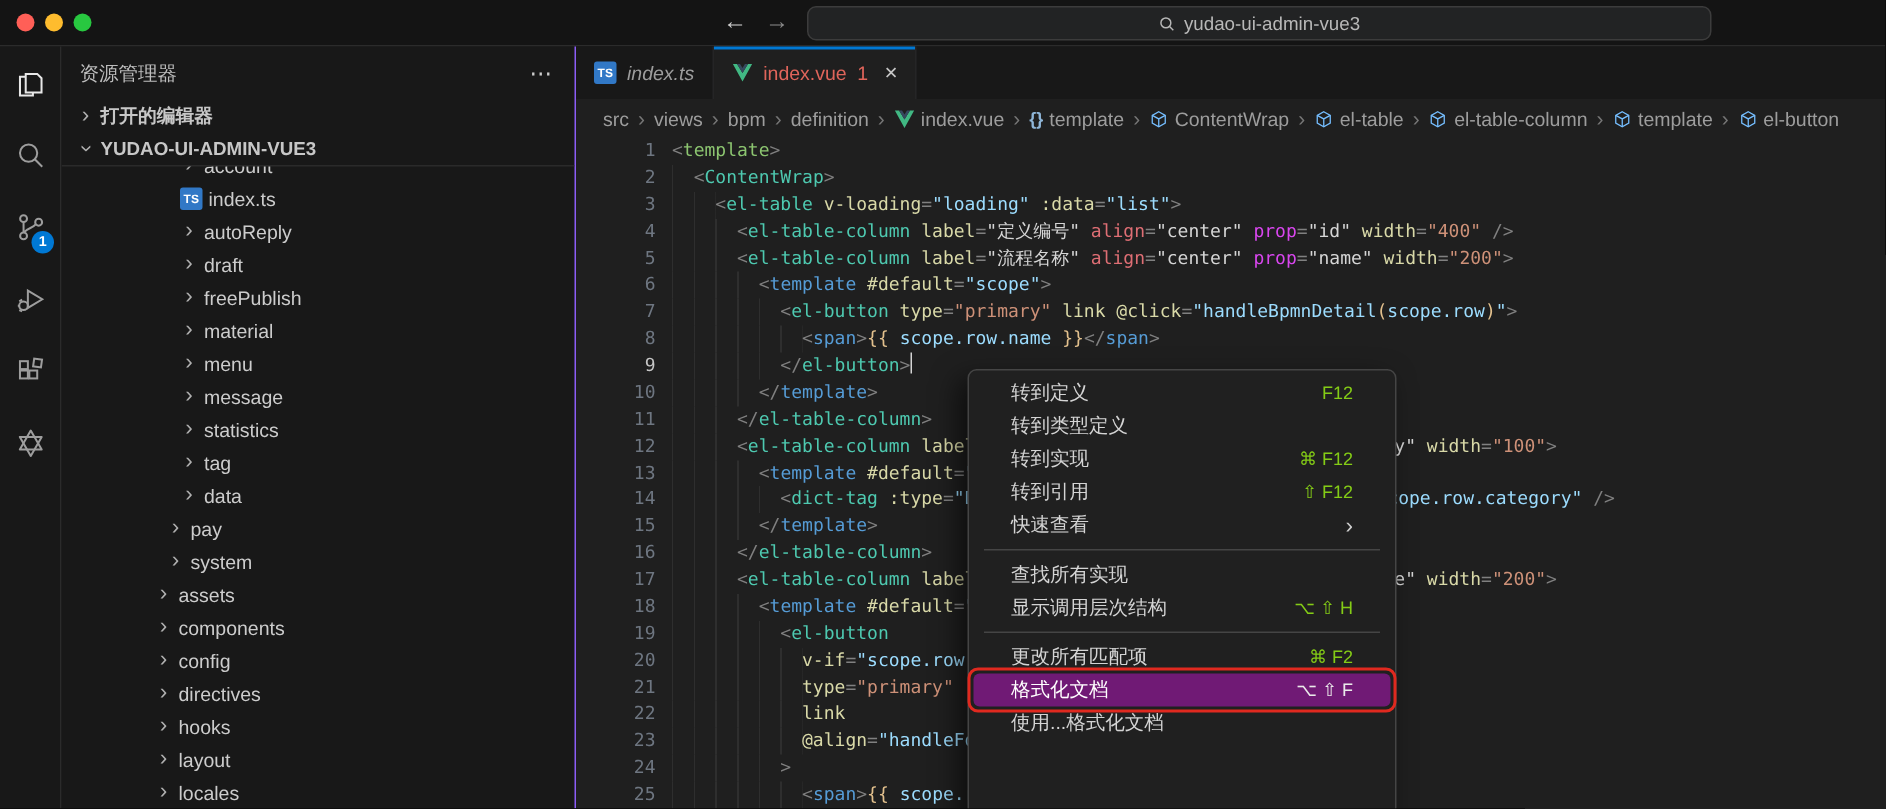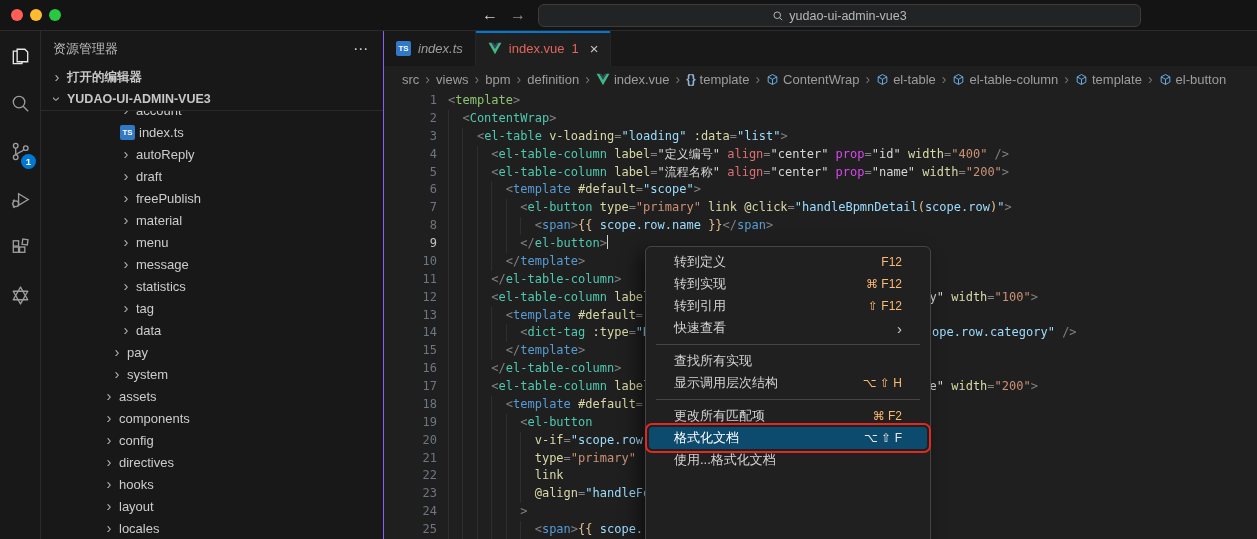--- a/index.html
+++ b/index.html
@@ -57,21 +57,21 @@
   .caret{display:inline-block;width:1.5px;height:14px;background:#d4d4d4;vertical-align:-2px;}
   .tk-p{color:#808080}.tk-ct{color:#4EC9B0}.tk-nt{color:#569CD6}.tk-rt{color:#8CC570}
   .tk-at{color:#D9D9A8}.tk-ar{color:#DE6E74}.tk-ab{color:#d946ef}
   .tk-s{color:#D6D6D6}.tk-so{color:#CE9178}.tk-e{color:#9CDCFE}.tk-g{color:#E2C08D}
   .ln.cur{color:#c6c6c6;}
   
   .ctx{position:absolute;left:645px;top:246px;width:286px;height:340px;background:#202020;border:1px solid #454545;
        border-radius:6px 6px 0 0;box-shadow:-6px 6px 18px rgba(0,0,0,.55);padding-top:4px;box-sizing:border-box;z-index:10;}
   .mi{position:relative;height:22px;margin:0 3px;padding:0 25px 0 25px;display:flex;align-items:center;
       font-size:13px;color:#d4d4d4;border-radius:4px;}
-  .mi .sc{margin-left:auto;color:#fdba74;font-size:12px;}
+  .mi .sc{margin-left:auto;color:#84cc16;font-size:12px;}
   .mi .sub{margin-left:auto;color:#cfcfcf;font-size:15px;}
   .mi.hl{color:#ffffff;}
   .mi.hl .sc{color:#eaeaea;}
   .msep{height:1px;background:#454545;margin:5px 10px;}
   .annot{position:absolute;left:-4px;right:-4px;top:-4px;bottom:-4px;border:2.5px solid;border-radius:7px;pointer-events:none;}
 </style>
 </head>
 <body>
 
 <div id="app" style="--accent: #0078d4;">
@@ -360,20 +360,23 @@
         <div class="code-line"><span class="ln">25</span><span class="lc"><span class="ind" style="width: 12ch;"></span><span class="tk-p">&lt;</span><span class="tk-nt">span</span><span class="tk-p">&gt;</span><span class="tk-g">{{ </span><span class="tk-e">scope.row.formName</span><span class="tk-g"> }}</span><span class="tk-p">&lt;/</span><span class="tk-nt">span</span><span class="tk-p">&gt;</span></span></div>
       </div>
   </div>
 
   <div class="ctx" id="ctxmenu">
       <div class="mi">
         <span>转到定义</span>
         <span class="sc">F12</span>
       </div>
       <div class="mi">
+        <span>转到类型定义</span>
+      </div>
+      <div class="mi">
         <span>转到实现</span>
         <span class="sc">⌘ F12</span>
       </div>
       <div class="mi">
         <span>转到引用</span>
         <span class="sc">⇧ F12</span>
       </div>
       <div class="mi">
         <span>快速查看</span>
         <span class="sub">›</span>
@@ -384,21 +387,21 @@
       </div>
       <div class="mi">
         <span>显示调用层次结构</span>
         <span class="sc">⌥ ⇧ H</span>
       </div>
       <div class="msep"></div>
       <div class="mi">
         <span>更改所有匹配项</span>
         <span class="sc">⌘ F2</span>
       </div>
-      <div class="mi hl" style="background: #0c4a6e;">
+      <div class="mi hl" style="background: #701a75;">
         <span>格式化文档</span>
         <span class="sc">⌥ ⇧ F</span>
         <div class="annot" style="border-color: rgb(224, 41, 31);"></div>
       </div>
       <div class="mi">
         <span>使用...格式化文档</span>
       </div>
     </div>
 
 </div>

